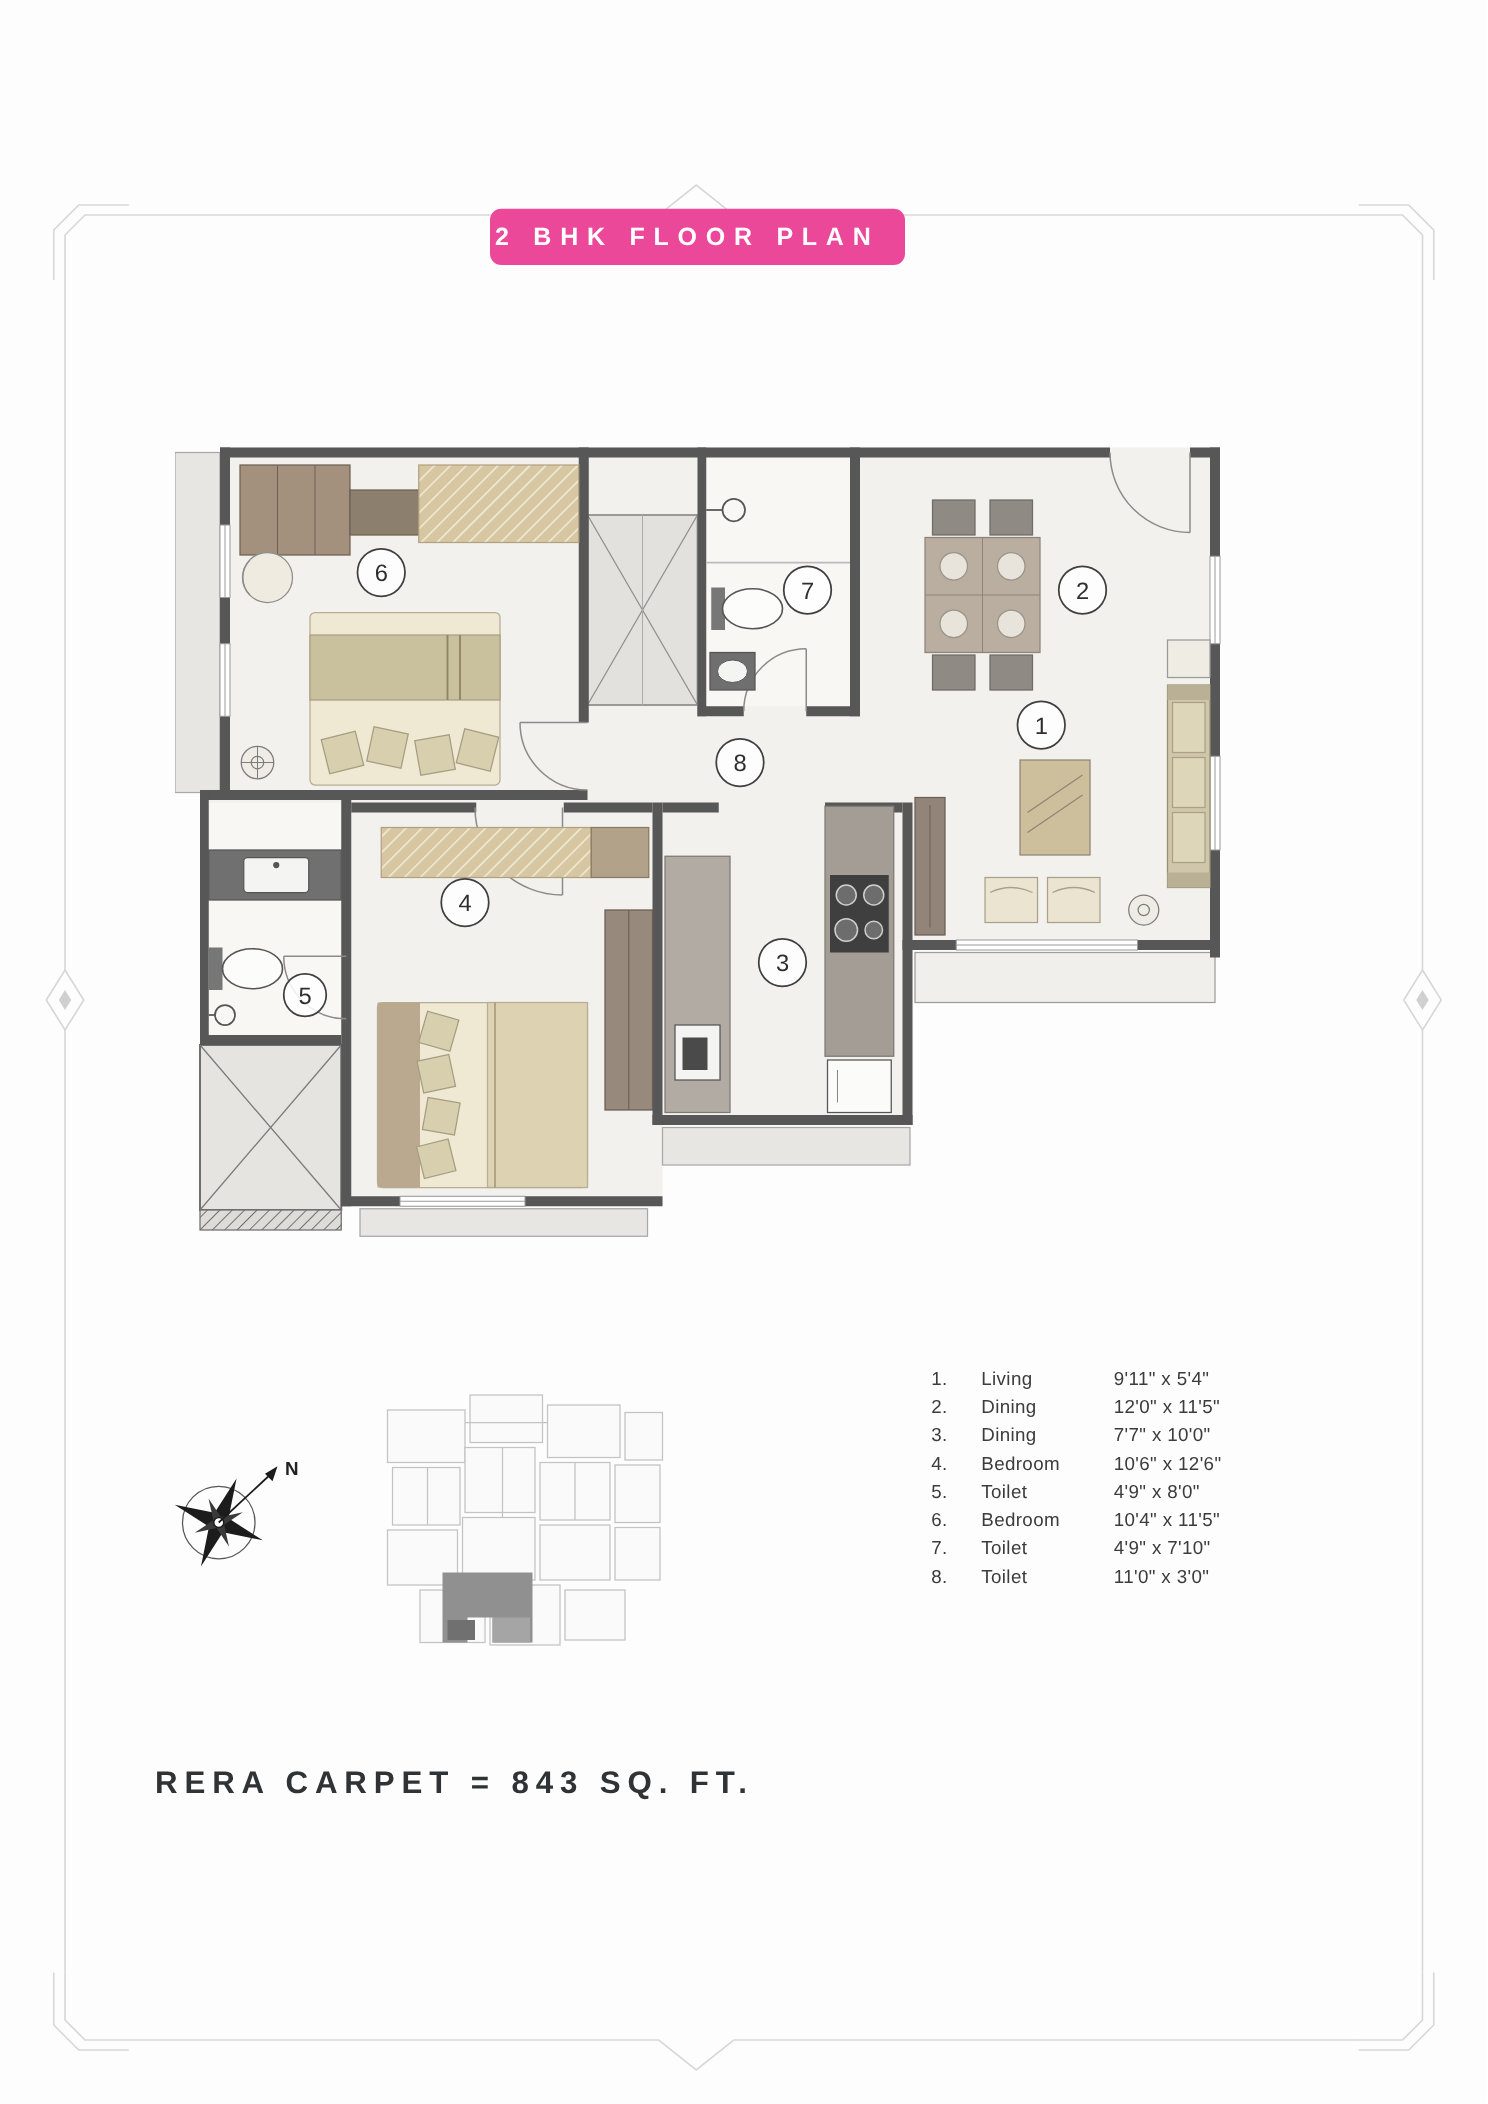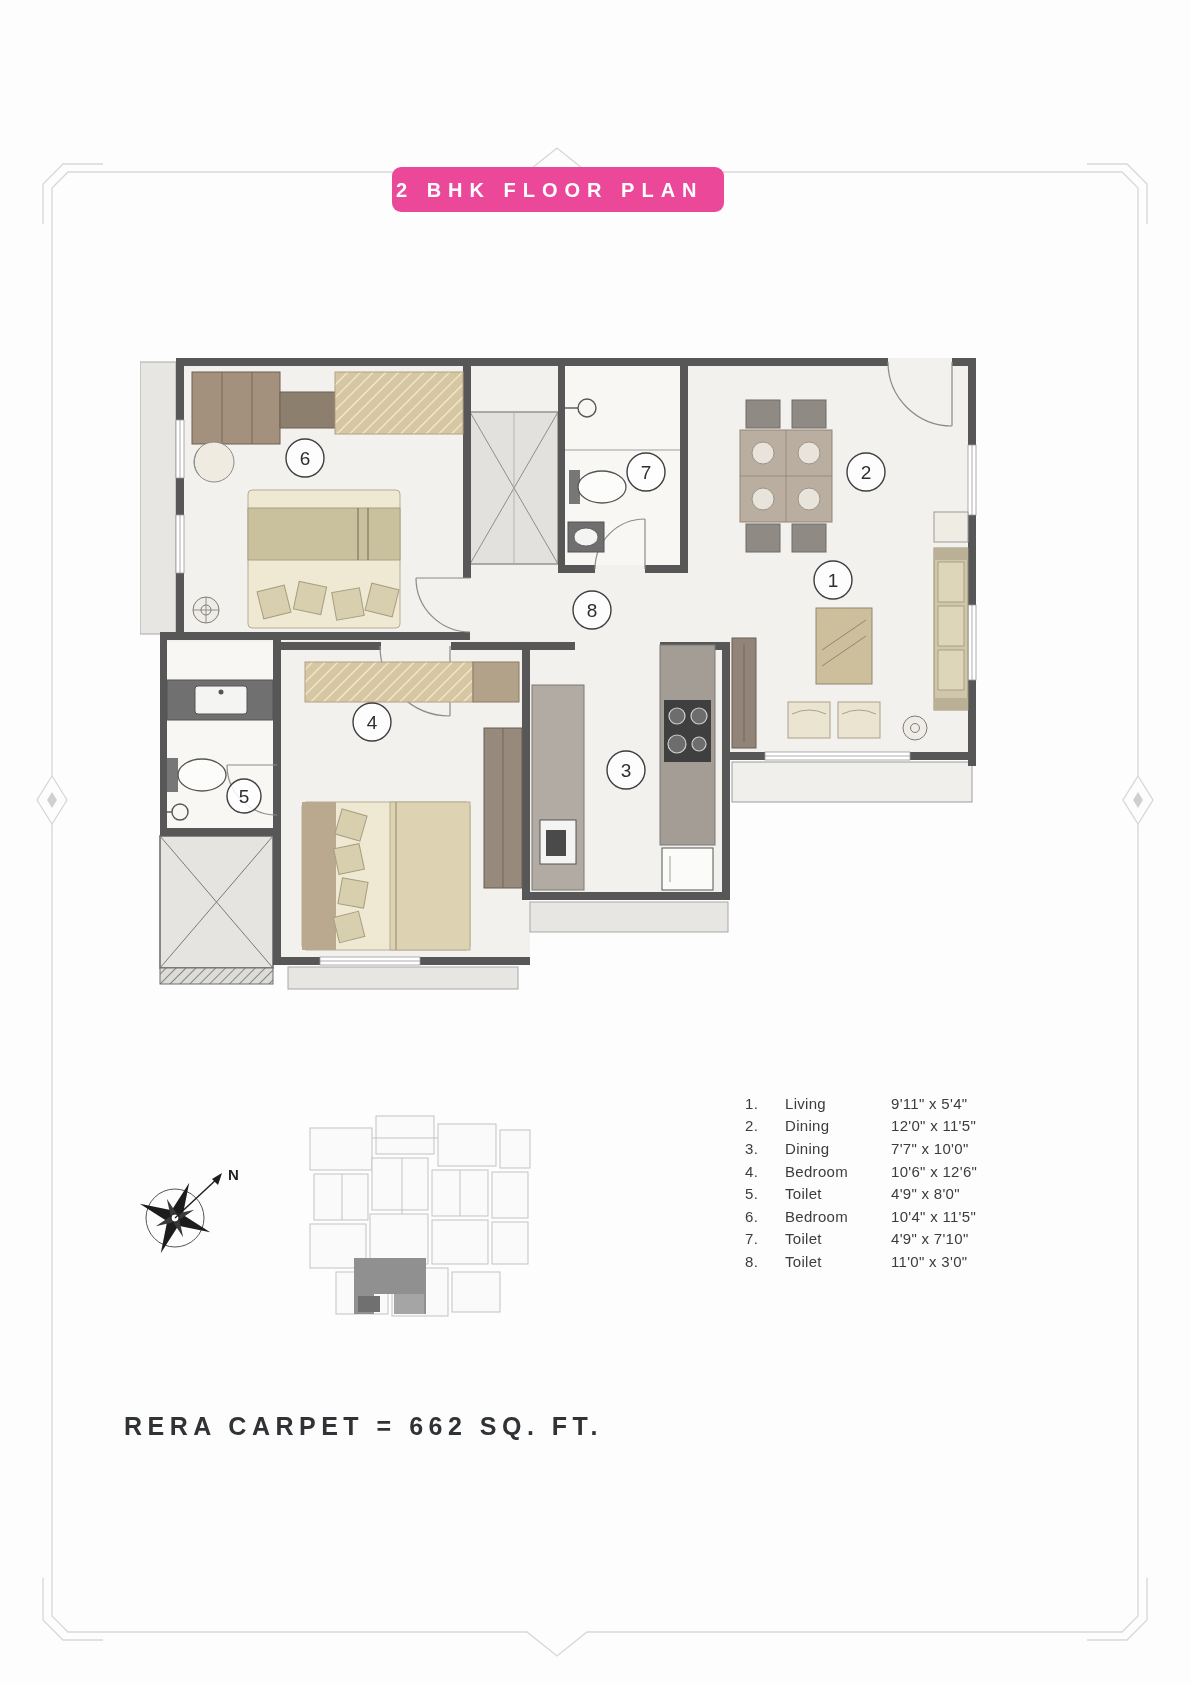--- a/index.html
+++ b/index.html
@@ -388,15 +388,15 @@
         <line x1="162" y1="62" x2="162" y2="108"></line>
       </g>
       <g>
         <path d="M 56 150 H 128 V 206 H 96 V 186 H 76 V 206 H 56 Z" fill="#909090"></path>
         <rect x="60" y="188" width="22" height="16" fill="#707070"></rect>
         <rect x="96" y="186" width="30" height="20" fill="#a5a5a5"></rect>
       </g>
     </svg>
   </div>
 
-  <div class="rera">RERA CARPET = 662 SQ. FT.</div>
+  <div class="rera">RERA CARPET = 843 SQ. FT.</div>
 
 </div>
 
 </body></html>

